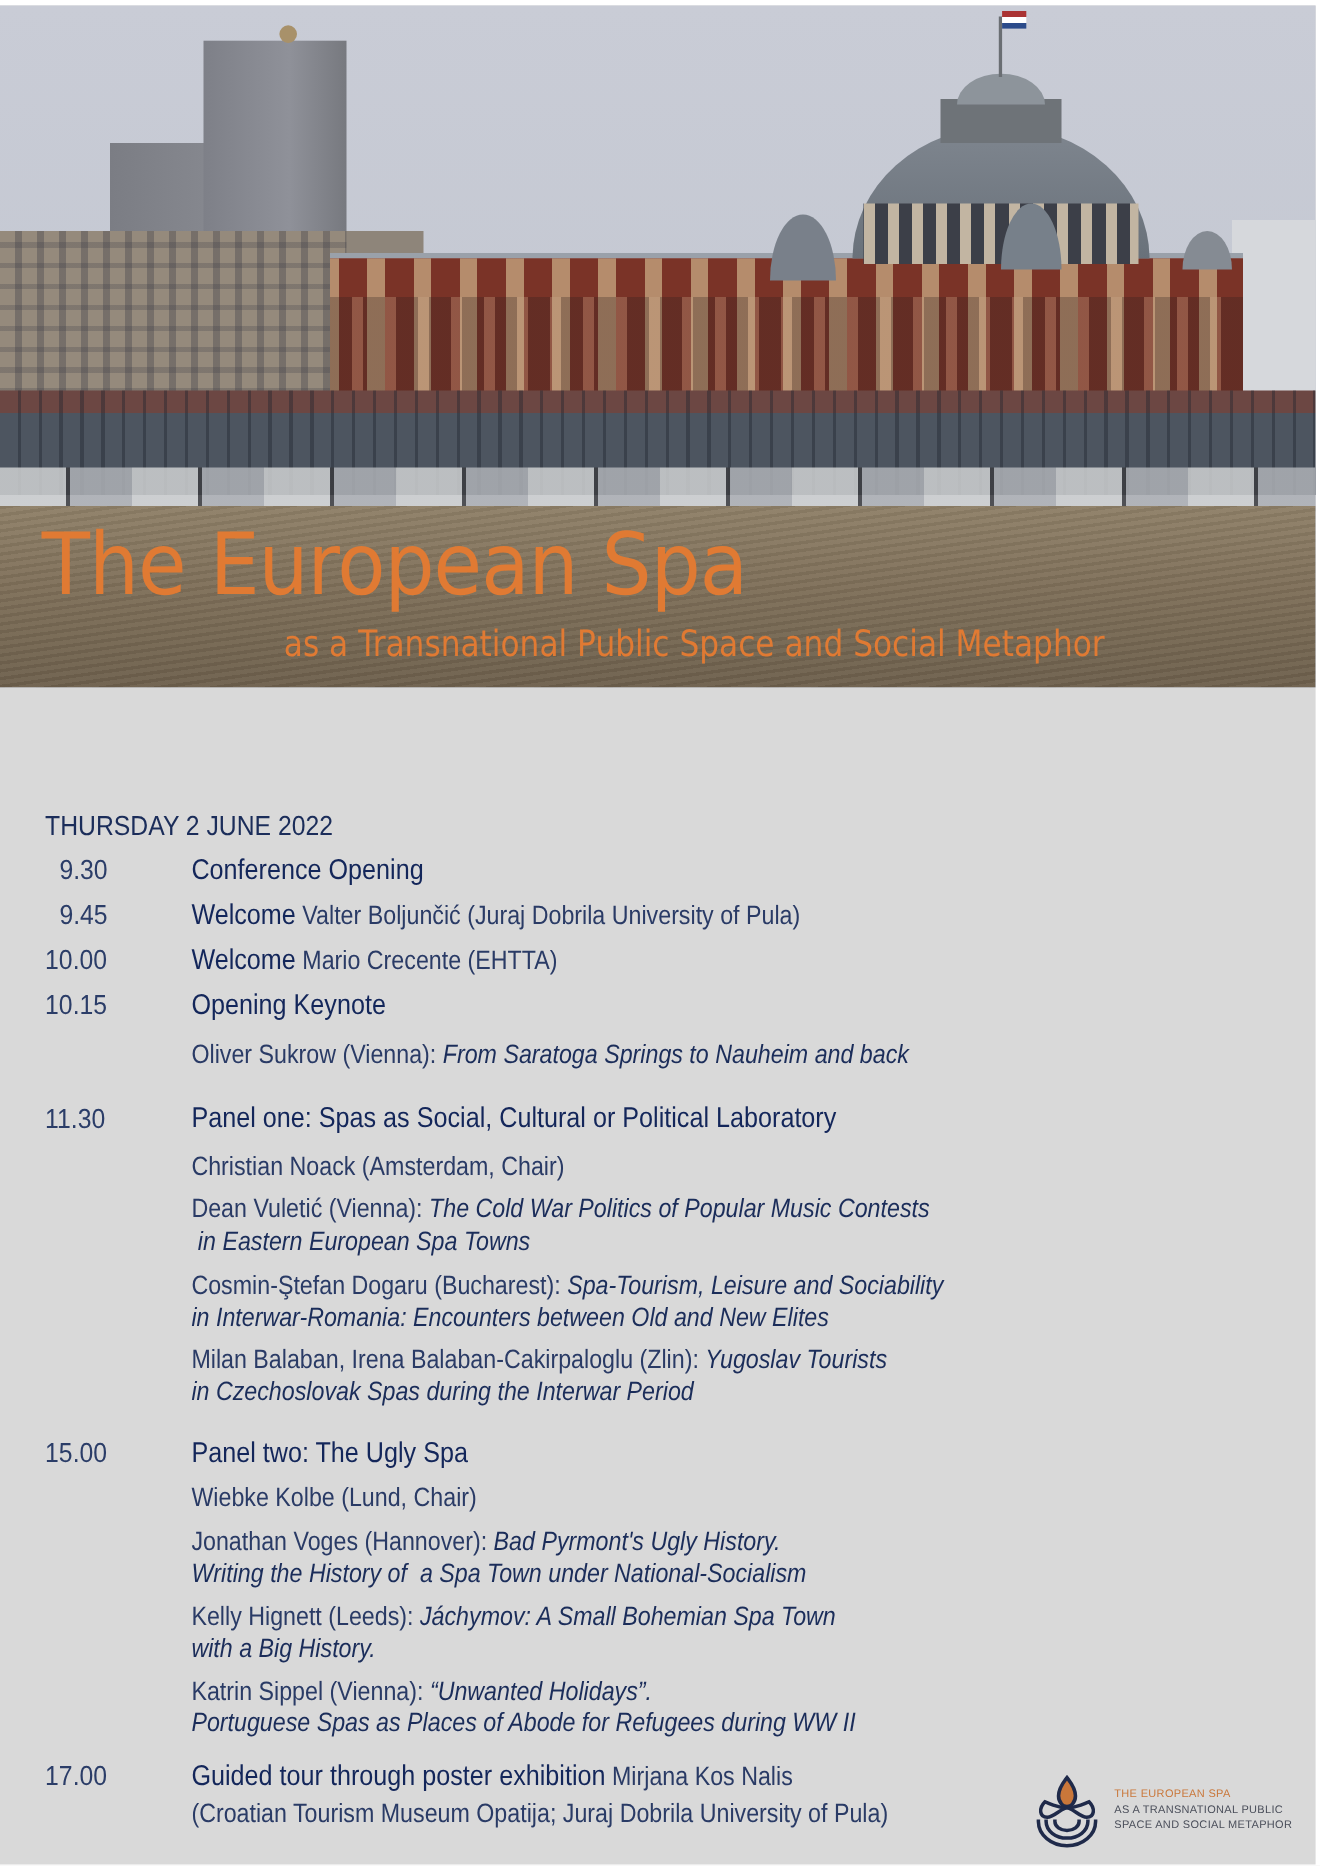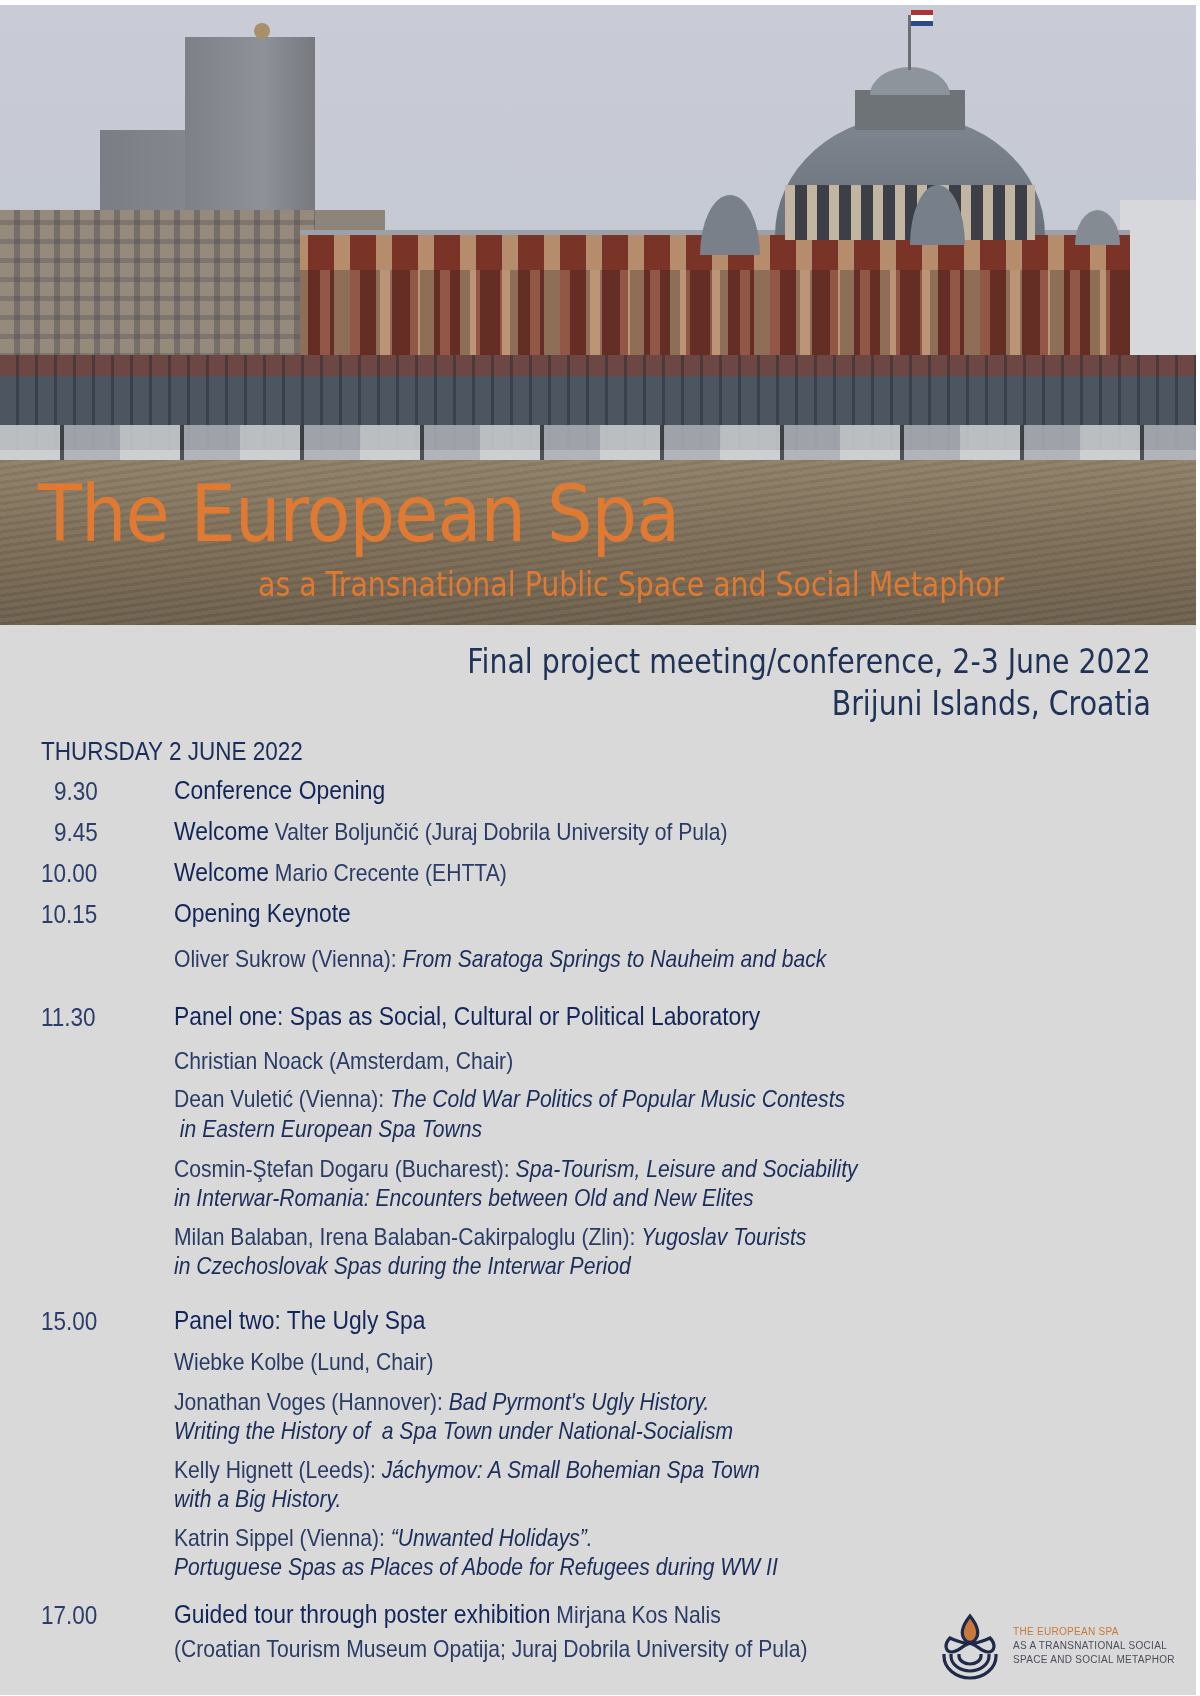--- a/index.html
+++ b/index.html
@@ -103,24 +103,20 @@
     <div class="bld cdome"></div>
     <div class="bld rdome"></div>
     <div class="bld pavilion"></div>
     <div class="bld boardwalk"></div>
     <div class="sand"></div>
 
     <h1 class="hero-title">The European Spa</h1>
     <h2 class="hero-sub">as a Transnational Public Space and Social Metaphor</h2>
   </div>
 
-  <div class="conf">
-    <div>Final project meeting/conference, 2-3 June 2022</div>
-    <div>Brijuni Islands, Croatia</div>
-  </div>
 
   <div class="prog">
     <div class="day">THURSDAY 2 JUNE 2022</div>
 
     <div class="time" style="left:54px; top:772px;">9.30</div>
     <div class="line" style="top:770px;">
       <span class="head">Conference Opening</span>
     </div>
 
     <div class="time" style="left:54px; top:813px;">9.45</div>
@@ -192,17 +188,17 @@
       <path d="M30 4 C22 14 20 22 25 28 C27 31 33 31 35 28 C40 22 38 14 30 4 Z" fill="#c9773a"></path>
       <path d="M10 26 C4 32 5 40 12 40 C18 40 22 34 28 32 C20 30 14 28 10 26 Z"></path>
       <path d="M50 26 C56 32 55 40 48 40 C42 40 38 34 32 32 C40 30 46 28 50 26 Z"></path>
       <path d="M4 42 L4 44 A26 22 0 0 0 56 44 L56 42"></path>
       <path d="M11 42 L11 44 A19 15 0 0 0 49 44 L49 42"></path>
       <path d="M19 42 L19 44 A11 8 0 0 0 41 44 L41 42"></path>
     </g>
   </svg>
   <div class="logo-text">
     <div class="t1">THE EUROPEAN SPA</div>
-    <div>AS A TRANSNATIONAL SOCIAL</div>
+    <div>AS A TRANSNATIONAL PUBLIC</div>
     <div>SPACE AND SOCIAL METAPHOR</div>
   </div>
 
 </div>
 
 </body></html>

